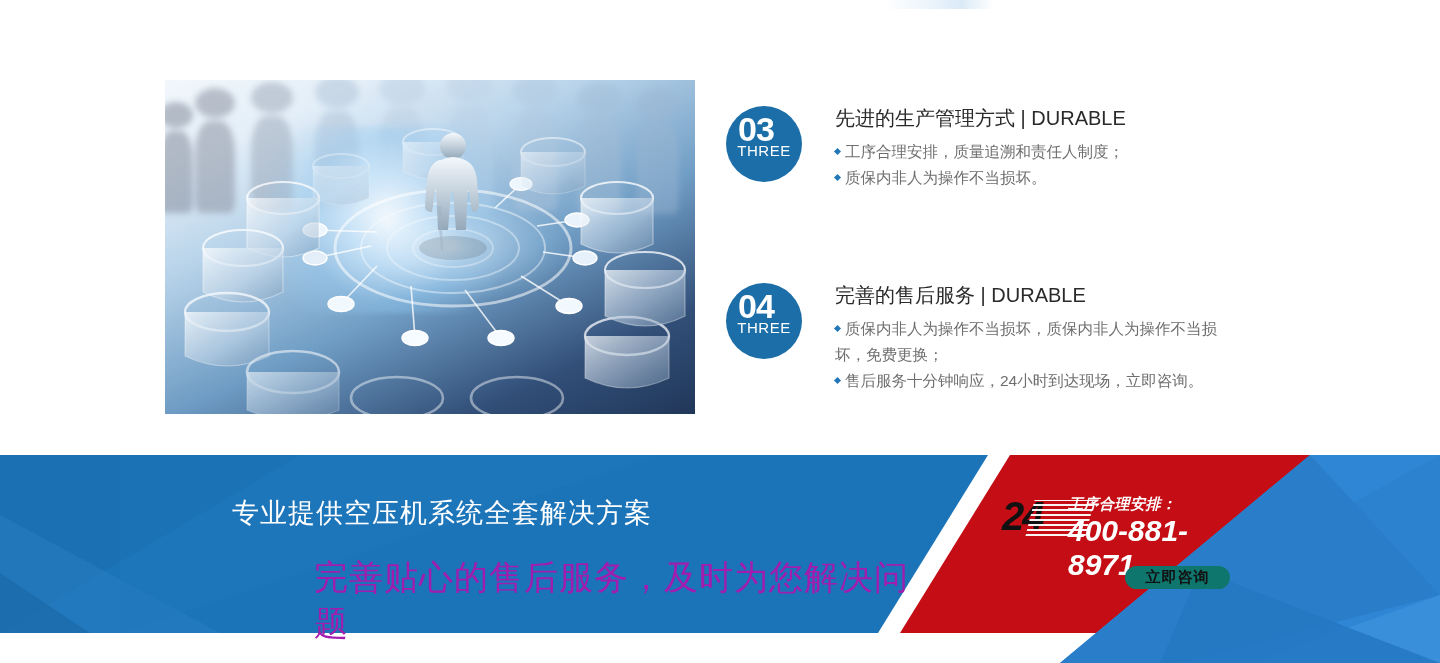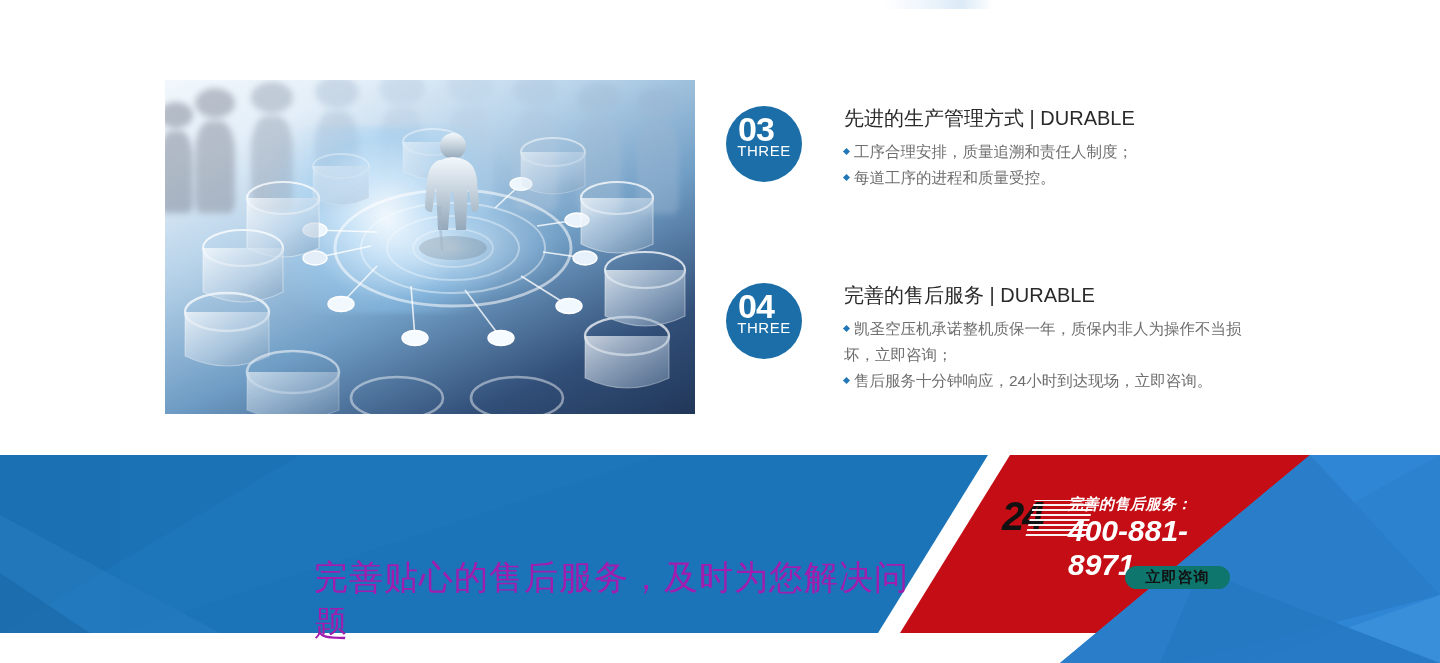--- a/index.html
+++ b/index.html
@@ -29,21 +29,21 @@
   .person .body{width:100%;border-radius:36% 36% 14% 14%;}
 
   
   .feature{position:absolute;display:flex;align-items:flex-start;}
   .badge{width:76px;height:76px;border-radius:50%;background:#1b6ea7;color:#fff;
     position:relative;flex:0 0 76px;overflow:hidden;}
   .badge .num{position:absolute;left:0;right:16px;top:6px;text-align:center;
     font-size:34px;font-weight:700;letter-spacing:-1px;line-height:34px;}
   .badge .word{position:absolute;left:0;right:0;top:34px;text-align:center;
     font-size:15px;font-weight:400;letter-spacing:.5px;line-height:22px;}
-  .ftext{margin-left:42px;}
+  .ftext{margin-left:33px;}
   .ftitle{font-size:20px;color:#2a2a2a;line-height:24px;margin:0 0 9px 0;font-weight:400;}
   .fline{font-size:15.5px;color:#6e6e6e;line-height:26px;white-space:nowrap;}
   .fline.wrap{white-space:normal;}
   .dot{display:inline-block;width:5px;height:5px;background:#2277b8;
     transform:rotate(45deg);margin:0 5px 3px 0;vertical-align:middle;}
 
   
   .banner{position:absolute;left:0;top:455px;width:1440px;height:178px;overflow:visible;}
   .banner .bluebase{position:absolute;left:0;top:0;width:1440px;height:178px;background:#1c74b8;}
   .banner svg.facets{position:absolute;left:0;top:0;width:1440px;height:208px;overflow:visible;}
@@ -228,34 +228,34 @@
     <div class="badge">
       <div class="num">03</div>
       <div class="word">THREE</div>
     </div>
     <div class="ftext">
       <div class="ftitle">先进的生产管理方式 | DURABLE</div>
       <div class="fline">
         <span class="dot"></span><span>工序合理安排，质量追溯和责任人制度；</span>
       </div>
       <div class="fline">
-        <span class="dot"></span><span>每道工序的进程和质量受控。</span>
+        <span class="dot"></span><span>质保内非人为操作不当损坏。</span>
       </div>
     </div>
   </div>
 
   <div class="feature" style="left:726px;top:283px;width:520px;">
     <div class="badge">
       <div class="num">04</div>
       <div class="word">THREE</div>
     </div>
     <div class="ftext" style="width:410px;">
       <div class="ftitle">完善的售后服务 | DURABLE</div>
       <div class="fline wrap">
-        <span class="dot"></span><span>凯圣空压机承诺整机质保一年，质保内非人为操作不当损坏，立即咨询；</span>
+        <span class="dot"></span><span>质保内非人为操作不当损坏，质保内非人为操作不当损坏，免费更换；</span>
       </div>
       <div class="fline wrap">
         <span class="dot"></span><span>售后服务十分钟响应，24小时到达现场，立即咨询。</span>
       </div>
     </div>
   </div>
 
   <div class="banner">
     <div class="bluebase"></div>
 
@@ -271,26 +271,27 @@
       <polygon points="988,0 1010,0 900,178 878,178" fill="#ffffff"></polygon>
 
       <polygon points="1310,0 1440,0 1440,208 1060,208" fill="#2f86d4"></polygon>
       <polygon points="1440,0 1440,140 1240,110" fill="#2d82ce" opacity=".9"></polygon>
       <polygon points="1310,0 1440,140 1180,208 1060,208" fill="#2a7dc8" opacity=".95"></polygon>
       <polygon points="1440,140 1440,208 1250,208" fill="#3c90da" opacity=".9"></polygon>
       <polygon points="1200,115 1440,208 1160,208" fill="#2578c2" opacity=".85"></polygon>
     </svg>
 
     <div class="banner-text">
+      <div class="bt-l1">专业提供空压机系统全套解决方案</div>
       <div class="bt-l2">完善贴心的售后服务，及时为您解决问题</div>
     </div>
   </div>
 
   <div class="phone">
     <div class="p24">24</div>
     <div class="stripes"></div>
-    <div class="phead">完善的售后服务：</div>
+    <div class="phead">工序合理安排：</div>
     <div class="pnum">400-881-8971</div>
   </div>
 
   <div class="cta">立即咨询</div>
 
 </div>
 
 </body></html>

